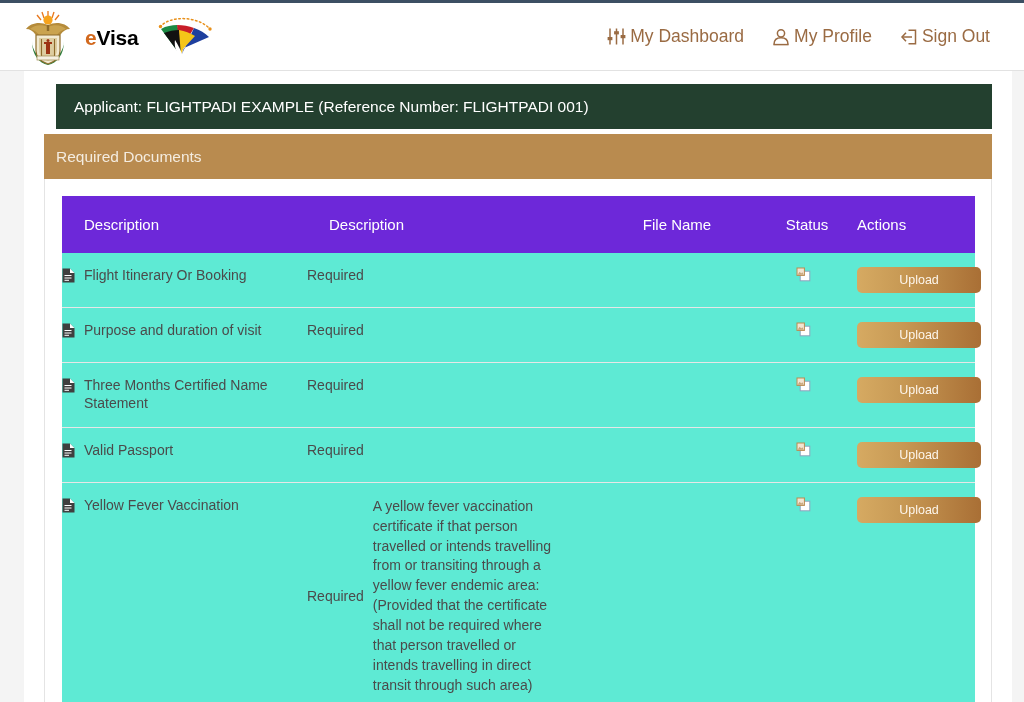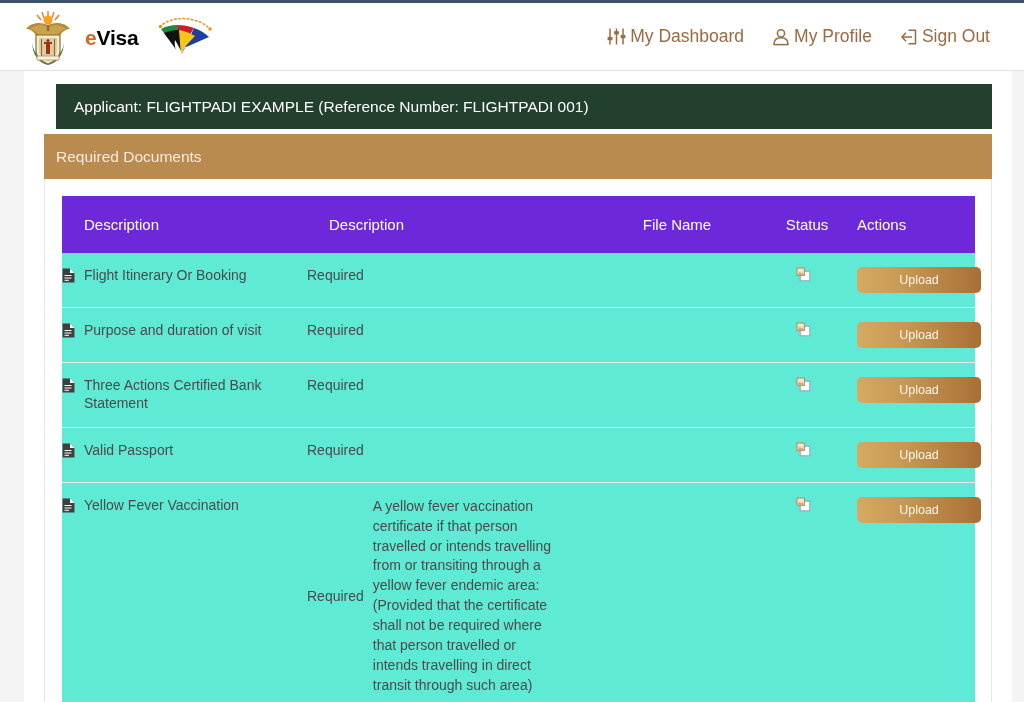--- a/index.html
+++ b/index.html
@@ -397,21 +397,21 @@
        <span class="desc-flex">
          <span class="doc-icon"><svg width="13" height="15" viewBox="0 0 13 15">
   <path d="M0.5 0.5 H8 L12.5 5 V14.5 H0.5 Z" fill="#3f3f3f"></path>
   <path d="M8 0.5 L12.5 5 H8 Z" fill="#ffffff"></path>
   <g stroke="#ffffff" stroke-width="1">
     <line x1="2.5" y1="7.5" x2="9.5" y2="7.5"></line>
     <line x1="2.5" y1="10" x2="9.5" y2="10"></line>
     <line x1="2.5" y1="12.3" x2="7" y2="12.3"></line>
   </g>
 </svg></span>
-         <span class="desc-label">Three Actions Certified Bank Statement</span>
+         <span class="desc-label">Three Months Certified Name Statement</span>
        </span>
      </td>
      <td class="c-cond">
        <span class="cond-flex">
          <span class="cond-req">Required</span>
 
        </span>
      </td>
      <td class="c-file"></td>
      <td class="c-status"><span class="broken-img-icon">

